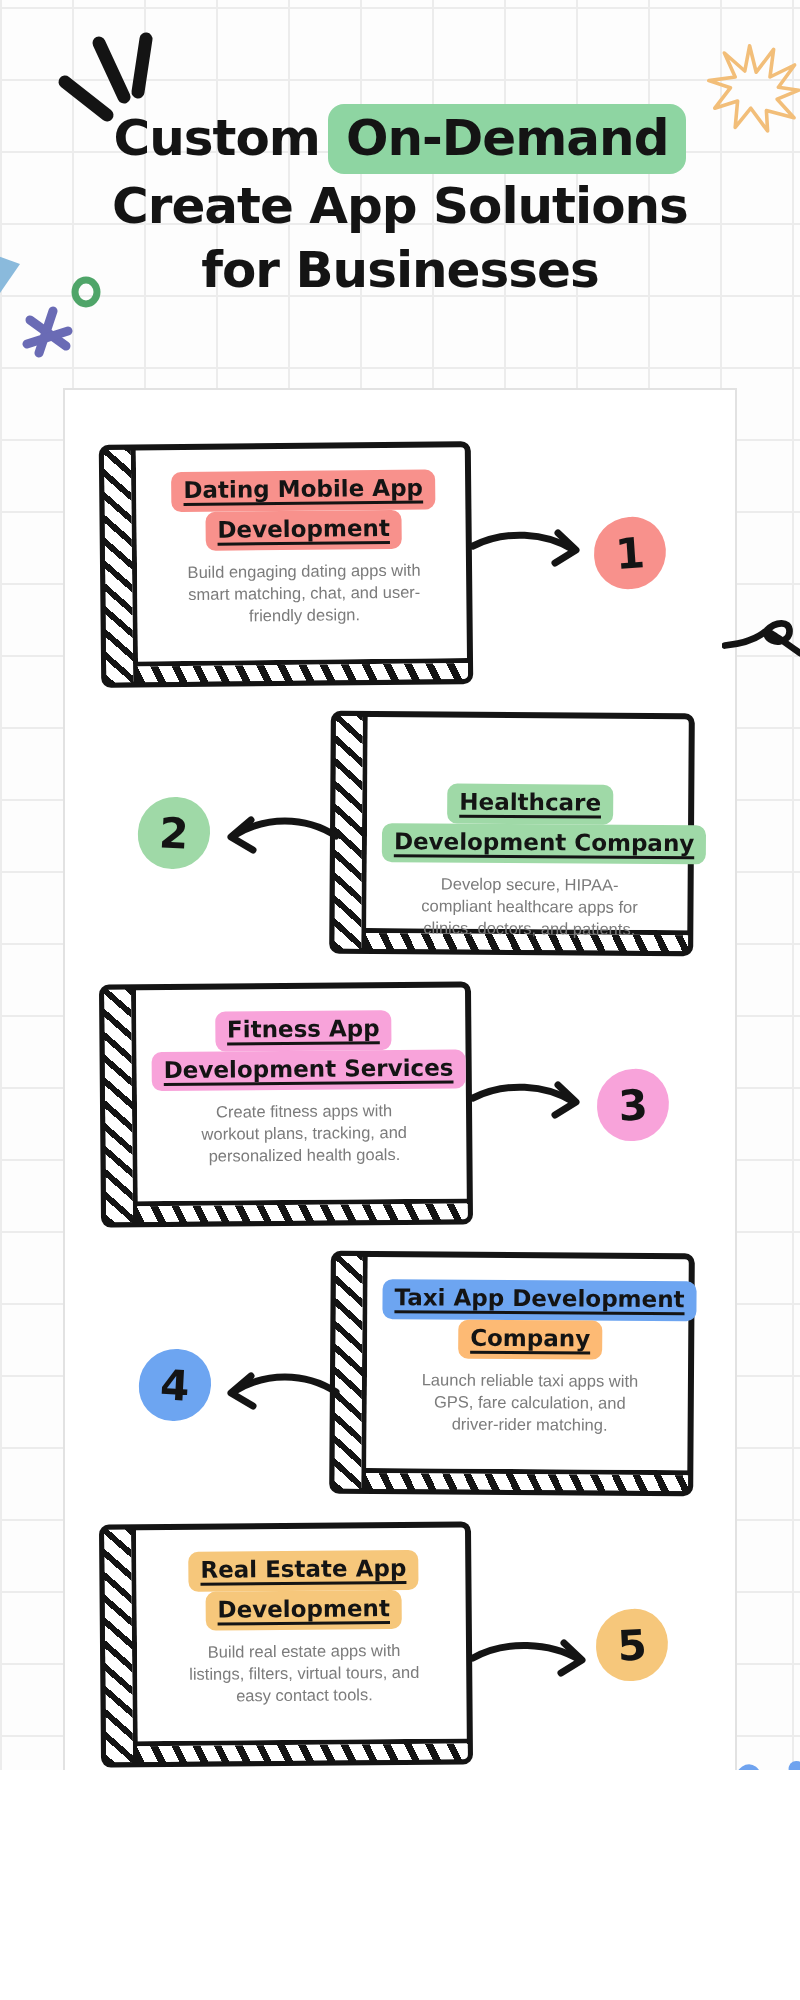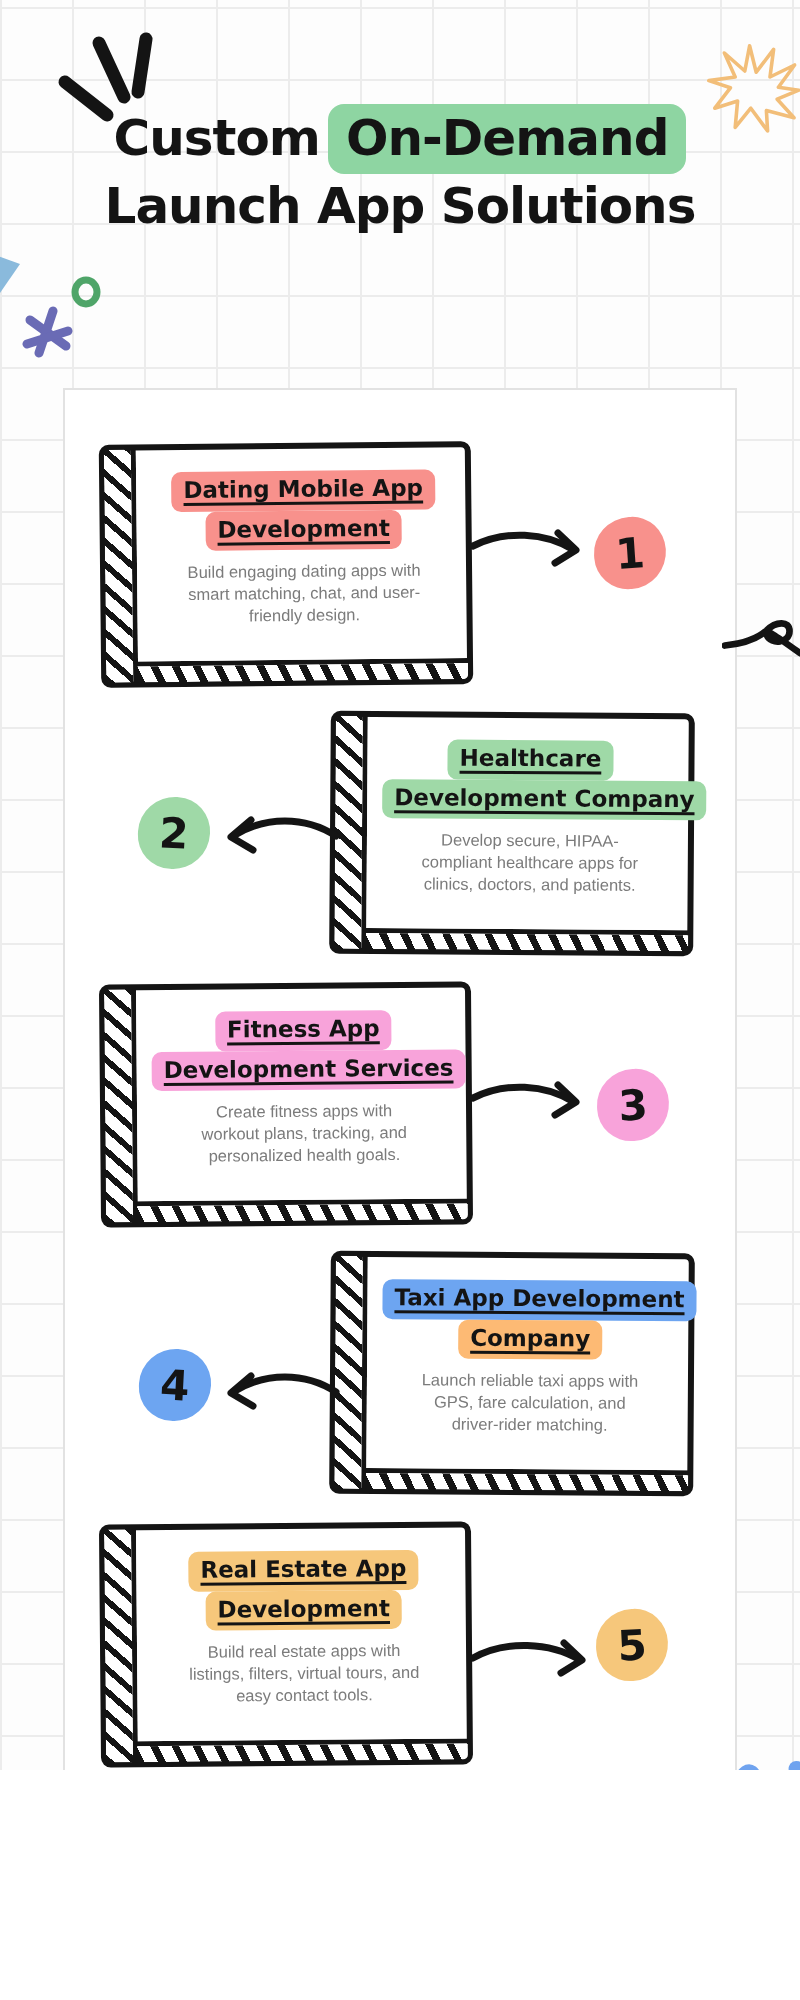--- a/index.html
+++ b/index.html
@@ -100,21 +100,22 @@
   <svg class="decor" style="left:22px; top:306px;" width="52" height="52" viewBox="0 0 52 52">
     <g fill="none" stroke-linecap="round" stroke-width="9" stroke="#6A6BB5">
       <path d="M8,14 L44,40"></path>
       <path d="M31,5 L17,47"></path>
       <path d="M5,38 L46,25"></path>
     </g>
   </svg>
 
   <div class="title-block">
     <div><span>Custom</span><span class="hl-title" style="background-color: rgb(142, 213, 162);">On-Demand</span></div>
-    <div>Launch App Solutions</div>
+    <div>Create App Solutions</div>
+    <div>for Businesses</div>
   </div>
 
   <div class="panel"></div>
 
   <div class="card" style="left:100px; top:443px; transform:rotate(-0.6deg);">
     <div class="hatch-left"></div>
     <div class="hatch-bottom"></div>
     <div class="card-content">
       <div class="card-title">
         <span class="hl" style="background-color: rgb(248, 145, 140);">Dating Mobile App</span><br>
@@ -129,21 +130,21 @@
       <path d="M88,13 L106,30 L85,43"></path>
     </g>
   </svg>
   <div class="num-circle" style="left: 594px; top: 517px; transform: rotate(-4deg); background-color: rgb(248, 145, 140);">1</div>
 
   <div class="card" style="left:330px; top:712px; width:364px; transform:rotate(0.4deg);">
     <div class="hatch-left"></div>
     <div class="hatch-bottom"></div>
     <div class="card-content">
       <div class="card-title">
-        <span class="hl" style="background-color: rgb(159, 217, 167);">Healthcare</span><br>
+        <span class="hl" style="background-color: rgb(159, 217, 167); margin-top: 44px;">Healthcare</span><br>
         <span class="hl" style="background-color: rgb(159, 217, 167);">Development Company</span>
       </div>
       <p class="card-body">Develop secure, HIPAA-compliant healthcare apps for clinics, doctors, and patients.</p>
     </div>
   </div>
   <svg class="arrow-svg" style="left:205px; top:806px;" width="135" height="58" viewBox="0 0 135 58">
     <g fill="none" stroke="#141414" stroke-width="7" stroke-linecap="round" stroke-linejoin="round">
       <path d="M131,30 C100,10 60,10 28,30"></path>
       <path d="M46,14 L26,31 L48,44"></path>
     </g>

